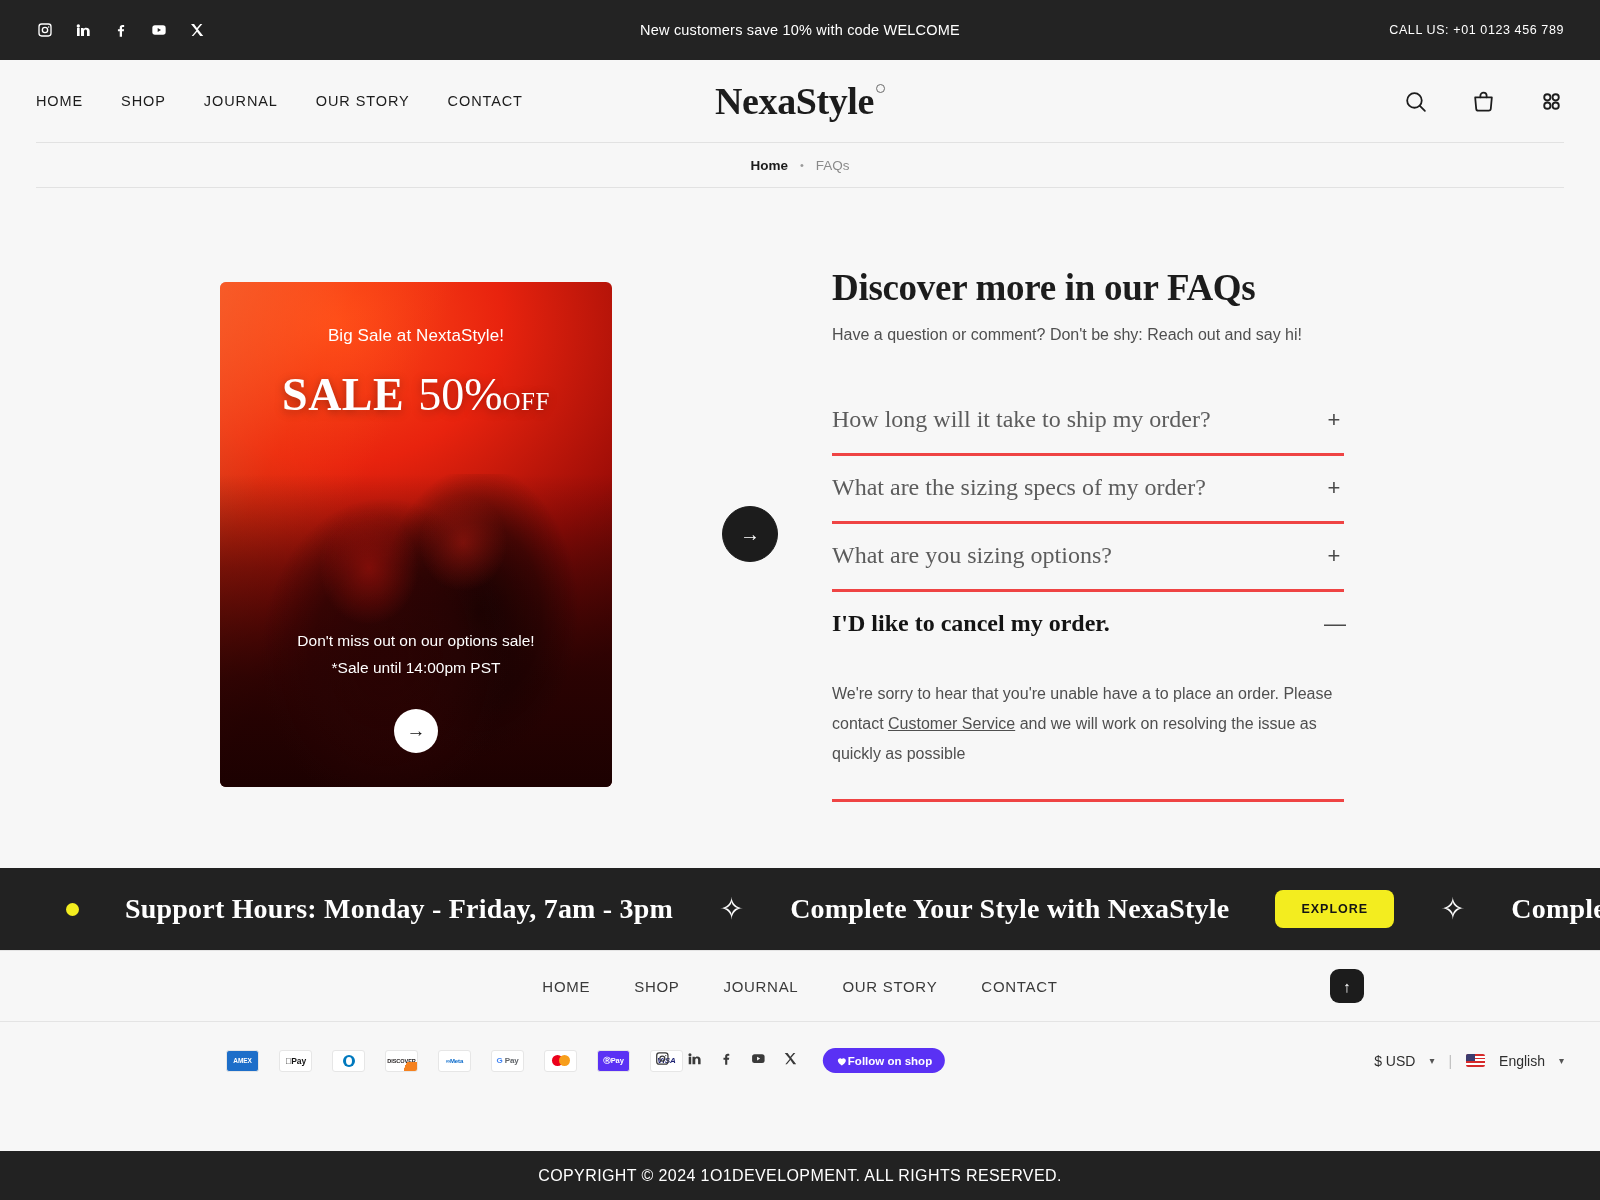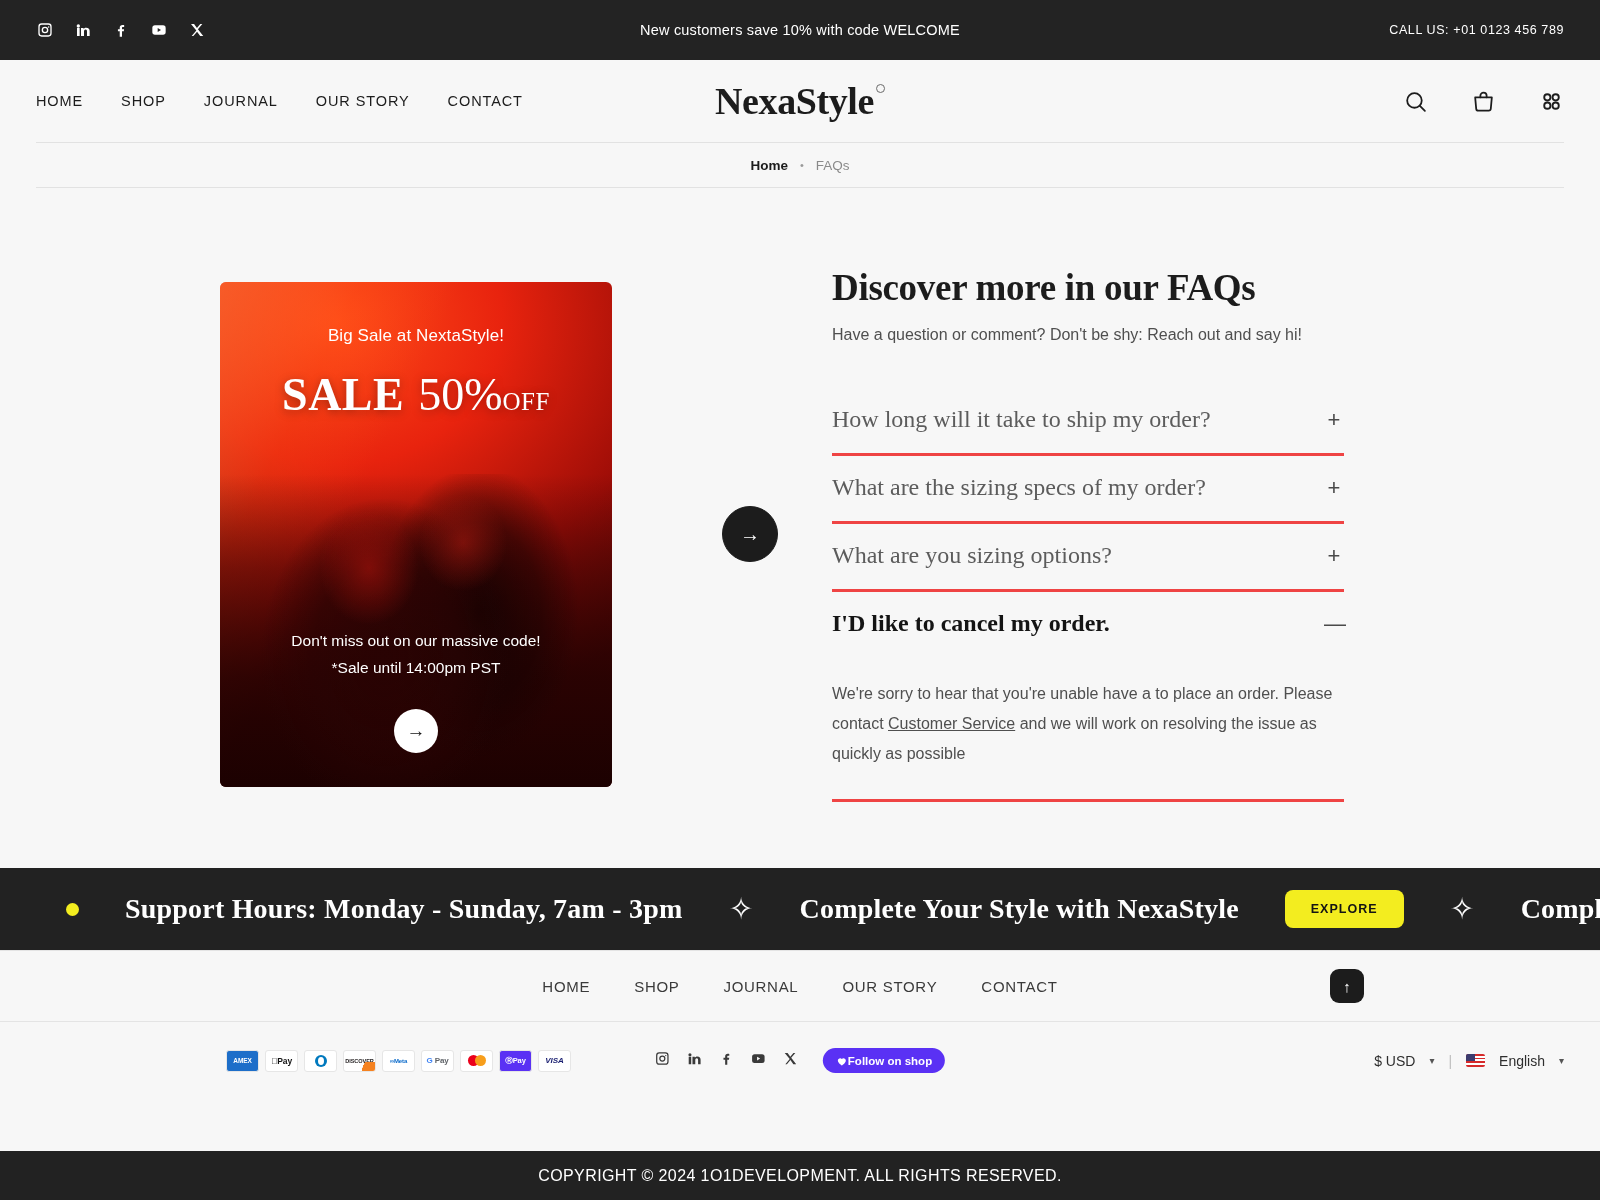--- a/index.html
+++ b/index.html
@@ -270,21 +270,21 @@
     font-size: 15px;
     cursor: pointer;
   }
   .footer-mid {
     height: 77px;
     display: flex;
     align-items: center;
     padding: 0 36px;
     position: relative;
   }
-  .pay-row { display: flex; gap: 6px; align-items: center; margin-left: 190px; }
+  .pay-row { display: flex; gap: 20px; align-items: center; margin-left: 190px; }
   .pay {
     width: 33px; height: 22px;
     border-radius: 3px;
     background: #fff;
     border: 1px solid #e6e6e6;
     display: flex; align-items: center; justify-content: center;
     font-size: 6.5px;
     font-weight: 700;
     letter-spacing: -.1px;
     overflow: hidden;
@@ -432,21 +432,21 @@
       <div class="shaft"></div>
       <div class="promo-figures"></div>
       <div class="promo-inner">
         <div class="promo-kicker">Big Sale at NextaStyle!</div>
         <div class="promo-sale">
           <span class="w1">SALE</span>
           <span class="w2">50%</span>
           <span class="w3">OFF</span>
         </div>
         <div class="promo-bottom">
-          <div class="promo-line1">Don't miss out on our massive code!</div>
+          <div class="promo-line1">Don't miss out on our options sale!</div>
           <div class="promo-line2">*Sale until 14:00pm PST</div>
           <div class="promo-cta">→</div>
         </div>
       </div>
     </div>
 
     <div class="carousel-btn carousel-next">→</div>
   </div>
 
   <div class="faq-col">
@@ -484,21 +484,21 @@
         <div class="faq-a"><span>We're sorry to hear that you're unable have a to place an order. Please contact </span><a href="#">Customer Service</a><span> and we will work on resolving the issue as quickly as possible</span></div>
       </div>
 
     </div>
   </div>
 </div>
 
 <div class="marquee">
   <div class="mq-track">
     <span class="mq-dot"></span>
-    <span class="mq-text">Support Hours: Monday - Sunday, 7am - 3pm</span>
+    <span class="mq-text">Support Hours: Monday - Friday, 7am - 3pm</span>
     <span class="mq-star">✧</span>
     <span class="mq-text">Complete Your Style with NexaStyle</span>
     <span class="mq-btn">EXPLORE</span>
     <span class="mq-star">✧</span>
     <span class="mq-text">Complete Your</span>
   </div>
 </div>
 
 <div class="footer">
   <div class="footer-nav-wrap">

